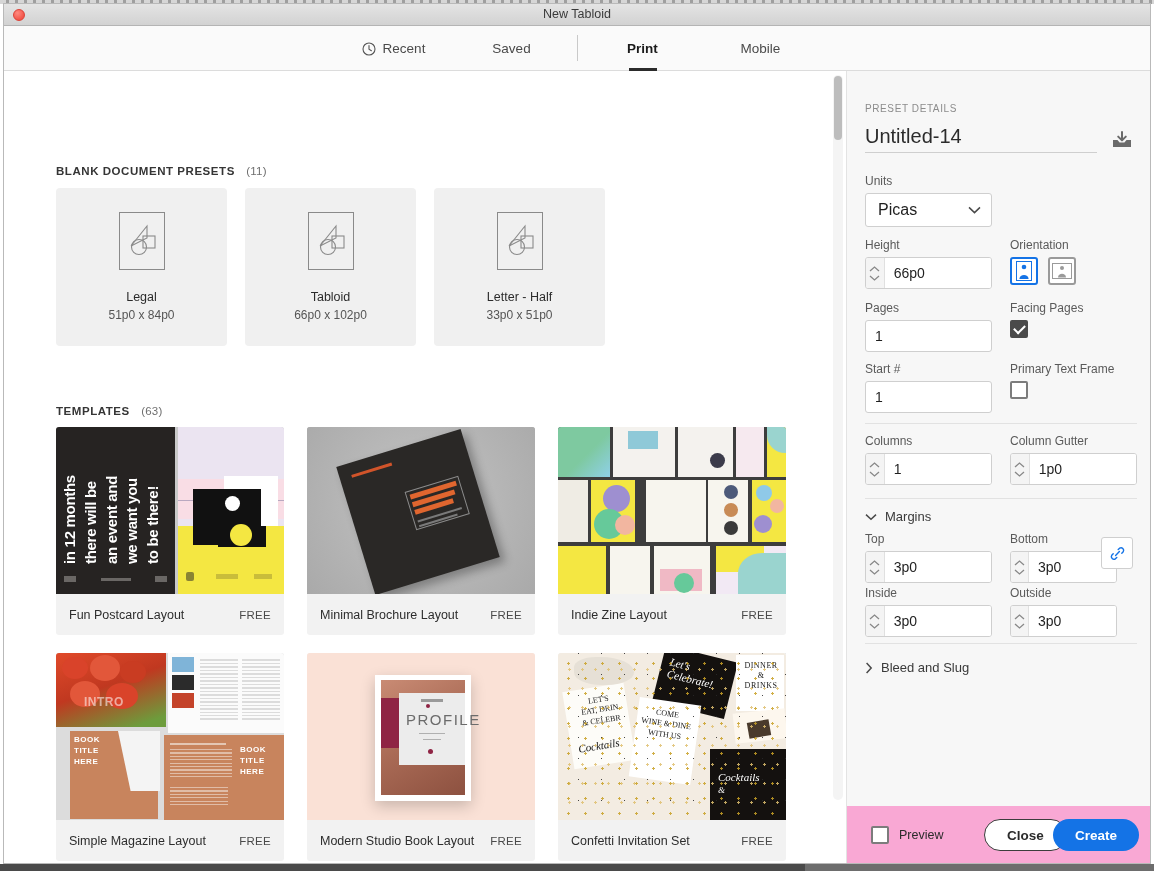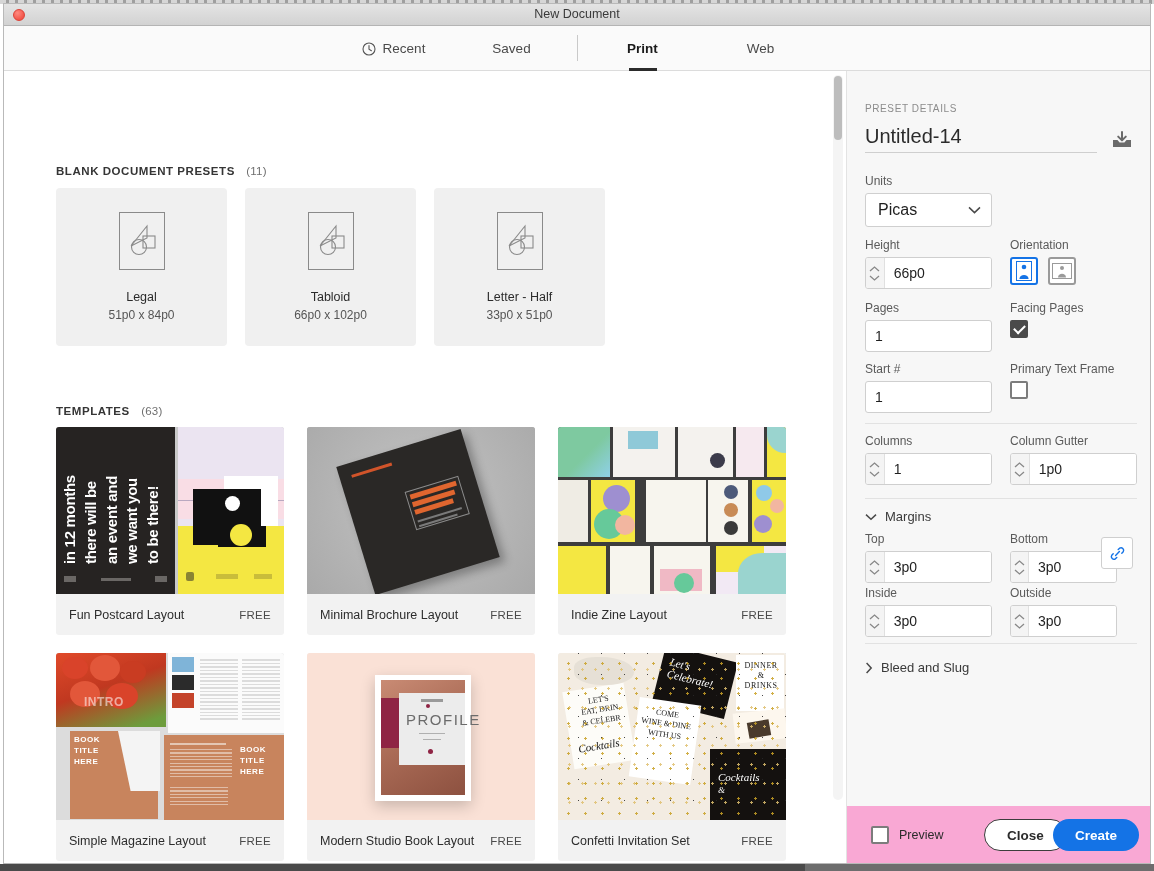--- a/index.html
+++ b/index.html
@@ -297,21 +297,21 @@
 <body>
 
 <div id="app">
 
   <div class="behind-top"></div>
 
   <div class="window">
 
     <div class="titlebar">
       <div class="traffic"></div>
-      <div class="title-text">New Document</div>
+      <div class="title-text">New Tabloid</div>
     </div>
 
     <div class="tabbar">
       <div class="tabs">
         <div class="tab">
           <span class="clock-ico">
             <svg width="14" height="14" viewBox="0 0 14 14">
               <circle cx="7" cy="7" r="6" fill="none" stroke="#555" stroke-width="1.1"></circle>
               <path d="M7 3.6V7.2l2.4 1.5" fill="none" stroke="#555" stroke-width="1.1" stroke-linecap="round"></path>
             </svg>
@@ -319,21 +319,21 @@
           <span>Recent</span>
         </div>
         <div class="tab">
           <span>Saved</span>
         </div>
         <div class="tab-divider"></div>
         <div class="tab active">
           <span>Print</span>
         </div>
         <div class="tab">
-          <span>Web</span>
+          <span>Mobile</span>
         </div>
       </div>
     </div>
 
     <div class="body-split">
 
       <div class="left-pane">
 
         <div class="presets-head">
           <span class="section-title">BLANK DOCUMENT PRESETS</span>

